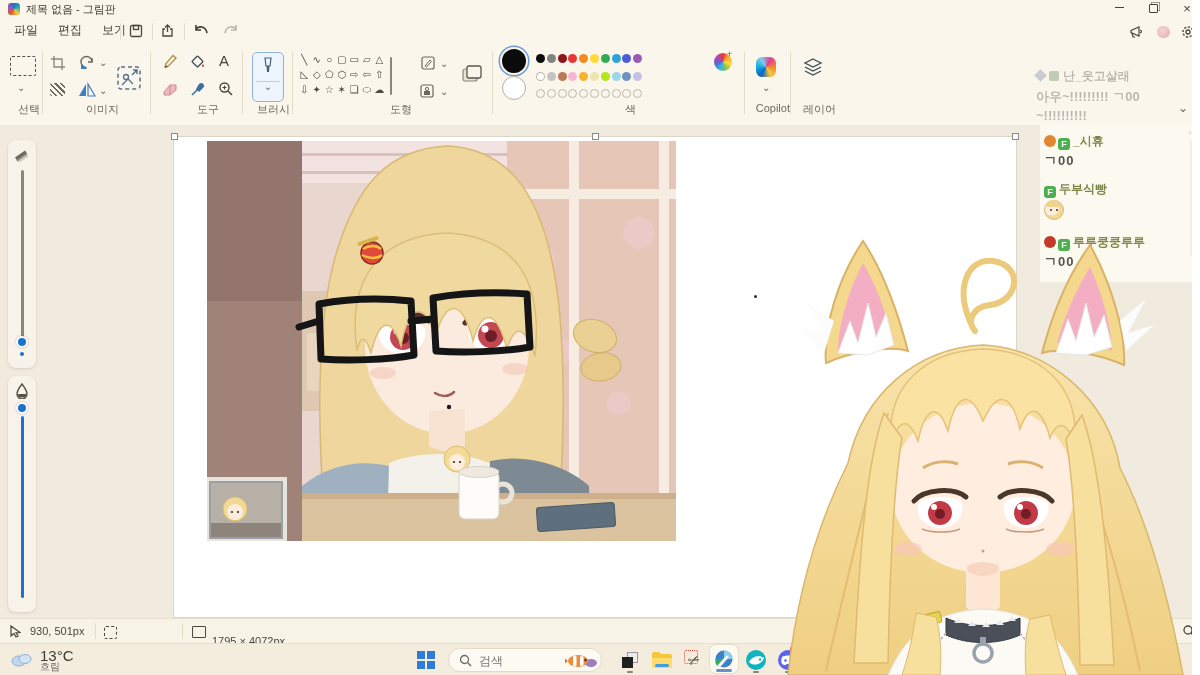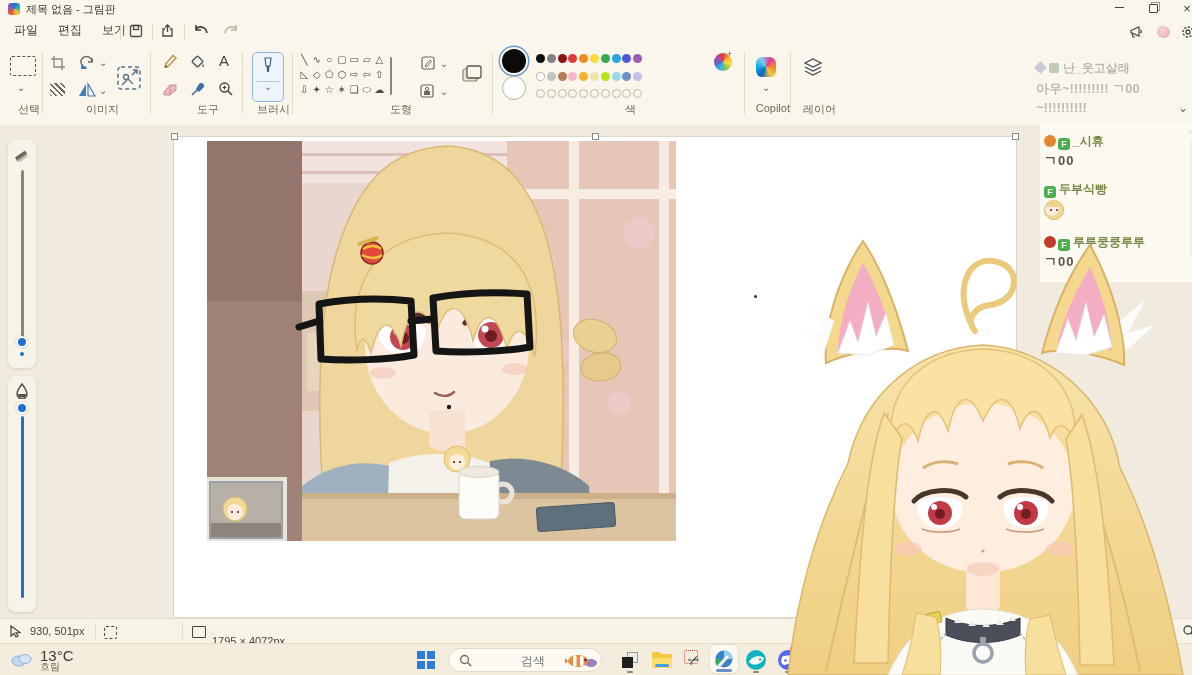--- a/index.html
+++ b/index.html
@@ -25,21 +25,21 @@
   #paintCanvas{left:174px;top:137px;width:842px;height:480px;background:#ffffff;box-shadow:0 0 0 1px #dcd6c6;}
   .handle{width:7px;height:7px;background:#fff;border:1px solid #8a8a84;box-sizing:border-box;}
   .slider-panel{background:#f8f3e8;border-radius:8px;box-shadow:0 1px 3px rgba(90,80,60,.18);}
   
   #statusbar{left:0;top:618px;width:1200px;height:25px;background:#f8f3e7;border-top:1px solid #e5dfcf;font-size:11px;color:#4a463c;}
   
   #taskbar{left:0;top:643px;width:1200px;height:32px;background:#f4eddd;border-top:1px solid #e6dfcb;}
   .tb-icon{width:28px;height:28px;border-radius:6px;display:flex;align-items:center;justify-content:center;}
   .run-dot{position:absolute;bottom:1px;left:50%;transform:translateX(-50%);width:6px;height:2px;border-radius:2px;background:#8a857a;}
   
-  #chatFaded{left:1036px;top:60px;width:162px;opacity:.5;color:#7e7a6d;text-shadow:0 0 2px #fff,0 0 1px #fff;}
+  #chatFaded{left:1036px;top:68px;width:162px;opacity:.5;color:#7e7a6d;text-shadow:0 0 2px #fff,0 0 1px #fff;}
   #chatPanel{left:1040px;top:124px;width:150px;background:rgba(253,250,243,.88);padding:2px 4px;}
   .c-name{font-size:12px;font-weight:bold;color:#7d8748;}
   .c-text{font-size:13px;font-weight:bold;color:#57524a;letter-spacing:1px;text-shadow:0 0 2px #fff;}
   .c-badge{display:inline-block;width:12px;height:12px;border-radius:3px;background:#4caf50;color:#fff;font-size:9px;font-weight:bold;text-align:center;line-height:12px;vertical-align:-2px;margin-right:3px;}
   .c-avatar{display:inline-block;width:12px;height:12px;border-radius:50%;vertical-align:-2px;margin-right:2px;}
   .c-row{margin:5px 0 9px 0;}
   .emote{display:inline-block;width:18px;height:18px;border-radius:50%;background:radial-gradient(circle at 38% 42%,#fdeedd 45%,#f2d894 46%);border:1px solid #d8b76e;position:relative;}
   .emote::before{content:"";position:absolute;left:5px;top:8px;width:2px;height:2px;border-radius:50%;background:#3a2f25;box-shadow:6px 0 0 #3a2f25;}
   .emote::after{content:"";position:absolute;left:2px;top:-1px;width:13px;height:7px;border-radius:50% 50% 0 0;background:#f0d28c;}
   svg{display:block;}
@@ -439,21 +439,21 @@
           <span style="width:8px;height:8px;background:#2e7cd6;"></span>
           <span style="width:8px;height:8px;background:#2e7cd6;"></span>
         </span>
     </span>
 
     <span class="abs" style="left:448px;top:4px;width:154px;height:24px;border-radius:12px;background:#fdfaf3;border:1px solid #e2dbc8;box-sizing:border-box;">
       <svg class="abs" style="left:10px;top:5px;" width="13" height="13" viewBox="0 0 13 13">
           <circle cx="5.5" cy="5.5" r="4" fill="none" stroke="#6f6a5e" stroke-width="1.3"></circle>
           <path d="M8.5,8.5 L12,12" stroke="#6f6a5e" stroke-width="1.4"></path>
         </svg>
-      <input class="abs" style="left: 28px; top: 2px; width: 86px; height: 18px; border: none; background: transparent; font-size: 12px; color: rgb(111, 106, 94); outline: none; font-family: inherit; margin-left: 42px;" placeholder="검색">
+      <input class="abs" style="left: 28px; top: 2px; width: 86px; height: 18px; border: none; background: transparent; font-size: 12px; color: rgb(111, 106, 94); outline: none; font-family: inherit;" placeholder="검색">
       <svg class="abs" style="left:116px;top:4px;" width="34" height="16" viewBox="0 0 34 16">
           <ellipse cx="26" cy="10" rx="6" ry="4" fill="#9b7fc0"></ellipse>
           <ellipse cx="13" cy="8" rx="10" ry="6" fill="#f08a3c"></ellipse>
           <path d="M3,8 L-2,4 L-2,12 Z" fill="#e0762e"></path>
           <rect x="8" y="2.5" width="3.5" height="11" rx="1.5" fill="#fff"></rect>
           <rect x="15" y="3" width="3.5" height="10" rx="1.5" fill="#fff"></rect>
           <circle cx="20.5" cy="7" r="1.2" fill="#2a2a2a"></circle>
         </svg>
     </span>
 

